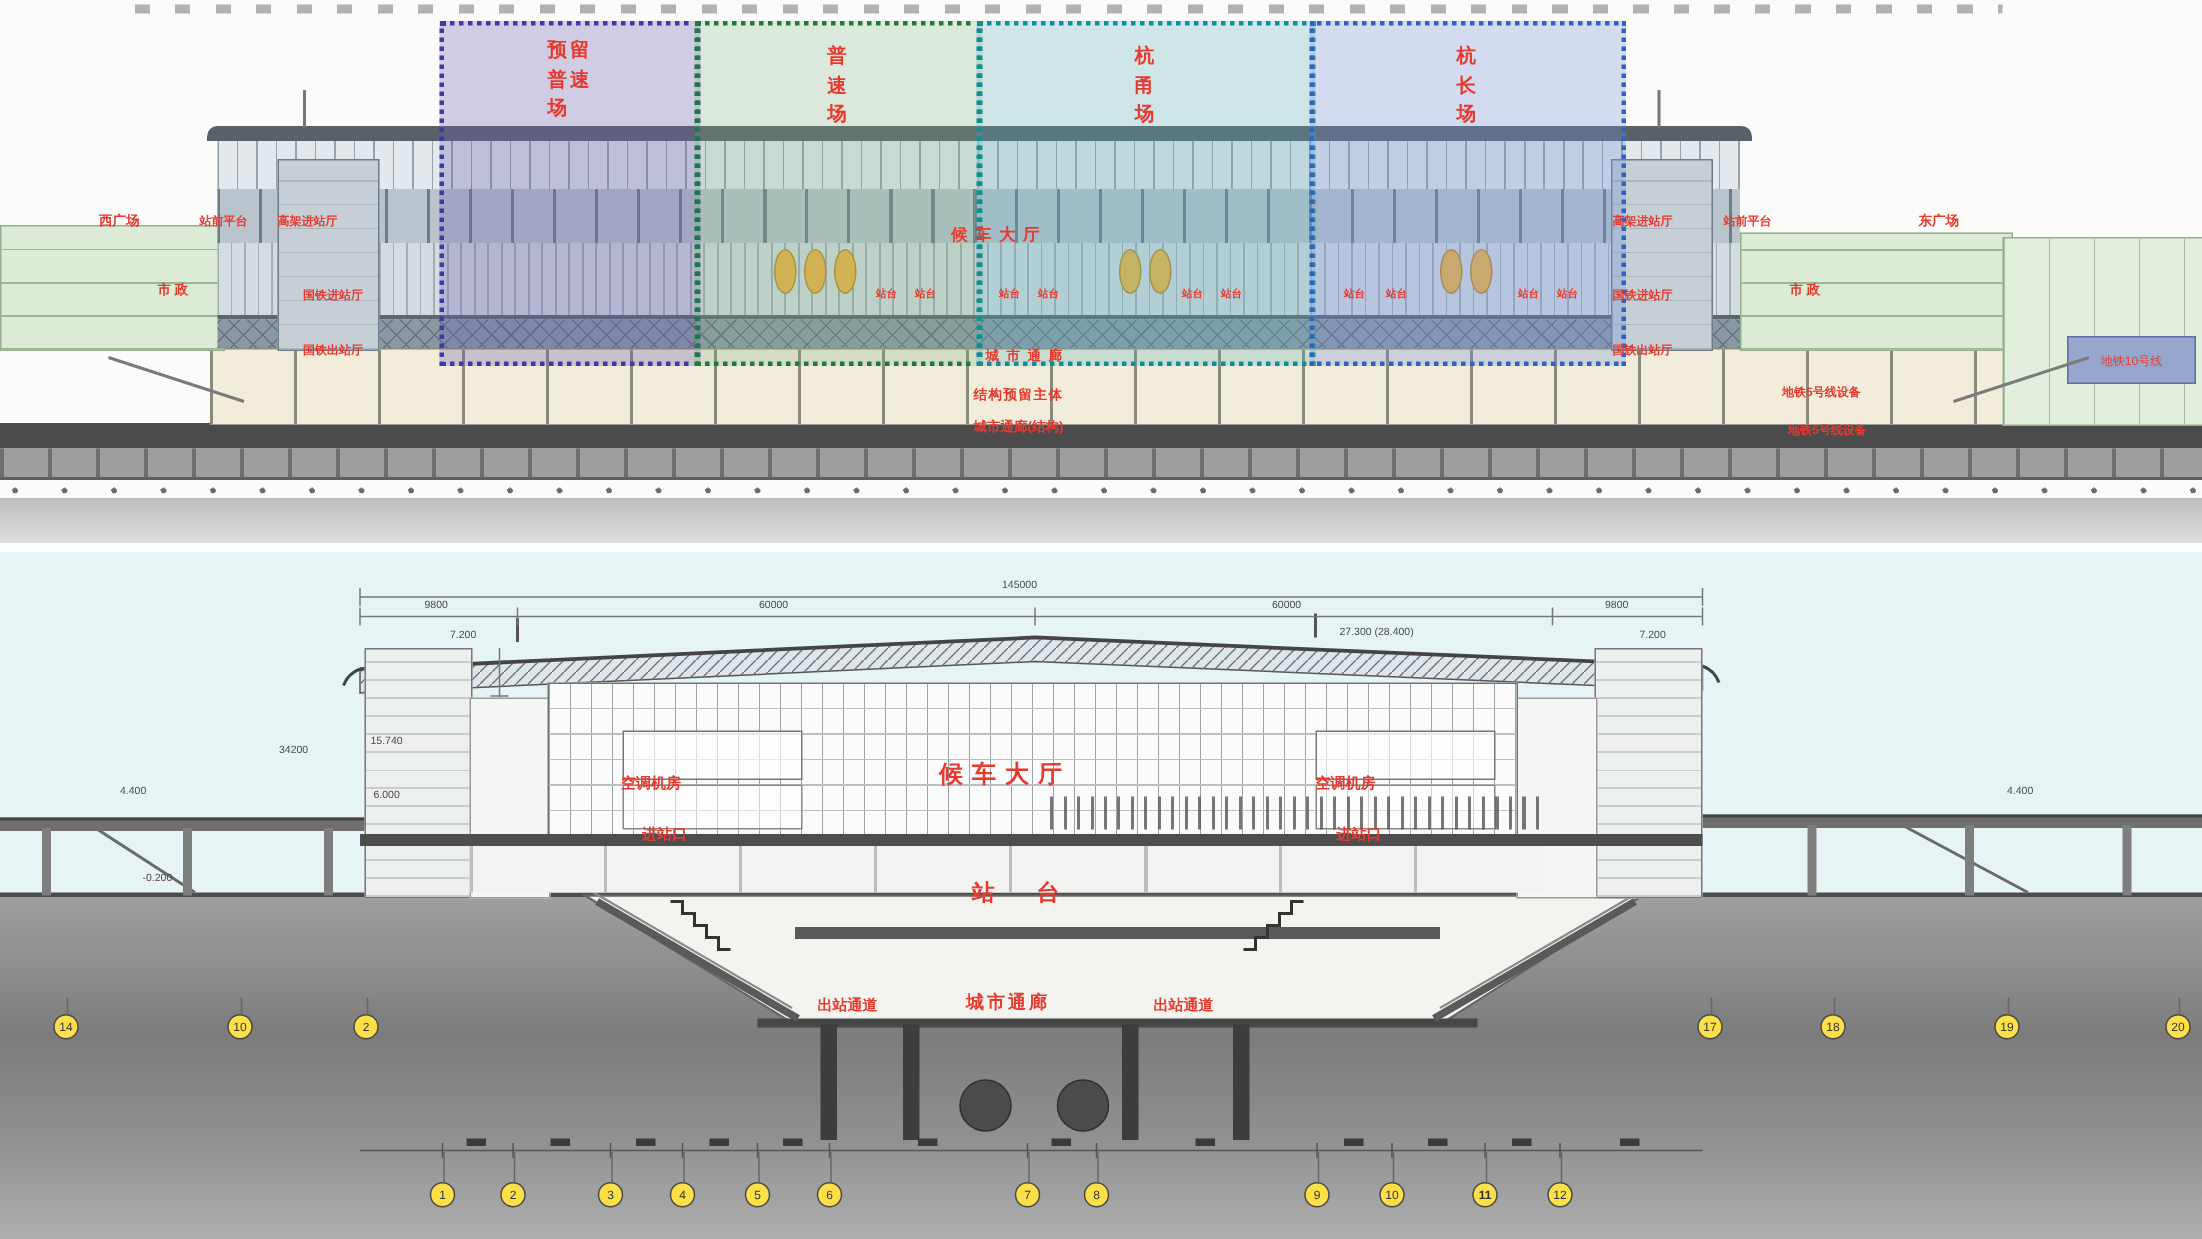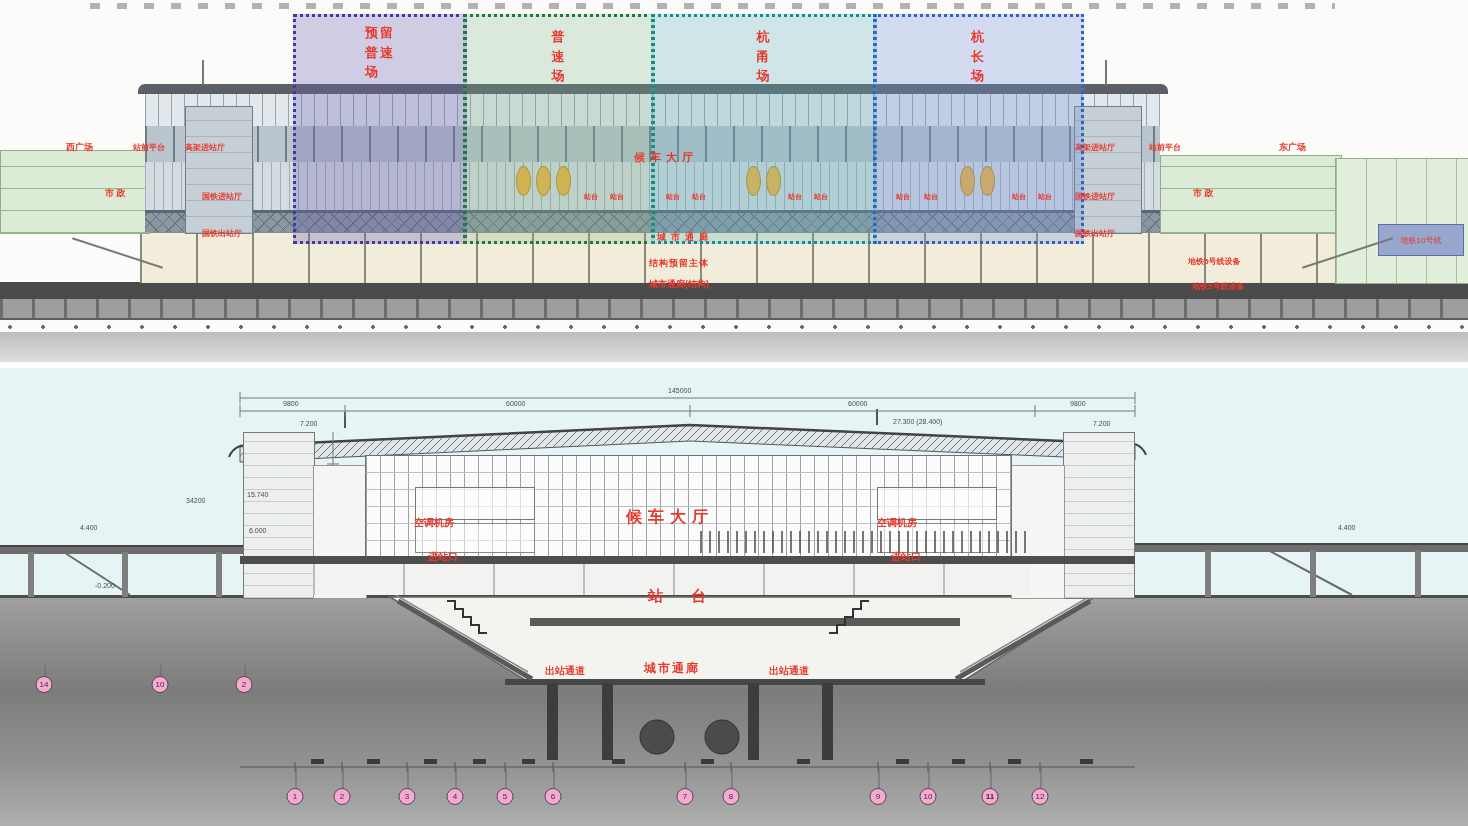--- a/index.html
+++ b/index.html
@@ -69,21 +69,21 @@
   .hall-room{position:absolute;height:31px;width:118px;top:119px;border:1px solid #777;background:rgba(255,255,255,.65);}
   .hall-entry{position:absolute;height:28px;width:118px;top:155px;border:1px solid #888;background:rgba(255,255,255,.5);}
   .balustrade{position:absolute;left:700px;top:163px;width:332px;height:22px;opacity:.8;
     background:repeating-linear-gradient(90deg,#555 0 2px,transparent 2px 9px);}
   .btower{position:absolute;top:64px;width:70px;height:165px;border:1px solid #777;
     background:repeating-linear-gradient(0deg,#c9ccce 0 1px,transparent 1px 12px),#ecefee;}
   .bwall{position:absolute;top:97px;width:52px;height:132px;border:1px solid #999;background:#f4f5f4;}
   .bridge{position:absolute;height:7px;background:#6e6e6e;border-top:2px solid #444;}
   .bcol{position:absolute;width:6px;background:#7e7e7e;}
   .bubble{position:absolute;width:15px;height:15px;border:1px solid #4a4a4a;border-radius:50%;
-    background:#f9a8d4;color:#333;font-size:8px;display:flex;align-items:center;justify-content:center;
+    background:#fde047;color:#333;font-size:8px;display:flex;align-items:center;justify-content:center;
     transform:translateX(-50%);}
   .axis-bottom .bubble{top:0;}
   .axis-bottom .bubble::before{content:"";position:absolute;left:50%;top:-21px;width:1px;height:21px;background:#666;}
   .axis-side .bubble::before{content:"";position:absolute;left:50%;top:-12px;width:1px;height:12px;background:#666;}
   svg{display:block;}
 </style>
 </head>
 <body>
 
 <div id="canvas">
@@ -390,14 +390,24 @@
         <div class="bubble" style="left: 1040px;">12</div>
       </div>
     <div class="axis-side abs" style="left:0;top:308px;width:1468px;height:16px;">
 
         <div class="bubble" style="left: 44px;">14</div>
 
         <div class="bubble" style="left: 160px;">10</div>
 
         <div class="bubble" style="left: 244px;">2</div>
       </div>
+    <div class="axis-side abs" style="left:0;top:308px;width:1468px;height:16px;">
+
+        <div class="bubble" style="left: 1140px;">17</div>
+
+        <div class="bubble" style="left: 1222px;">18</div>
+
+        <div class="bubble" style="left: 1338px;">19</div>
+
+        <div class="bubble" style="left: 1452px;">20</div>
+      </div>
   </section>
 </div>
 
 </body></html>

